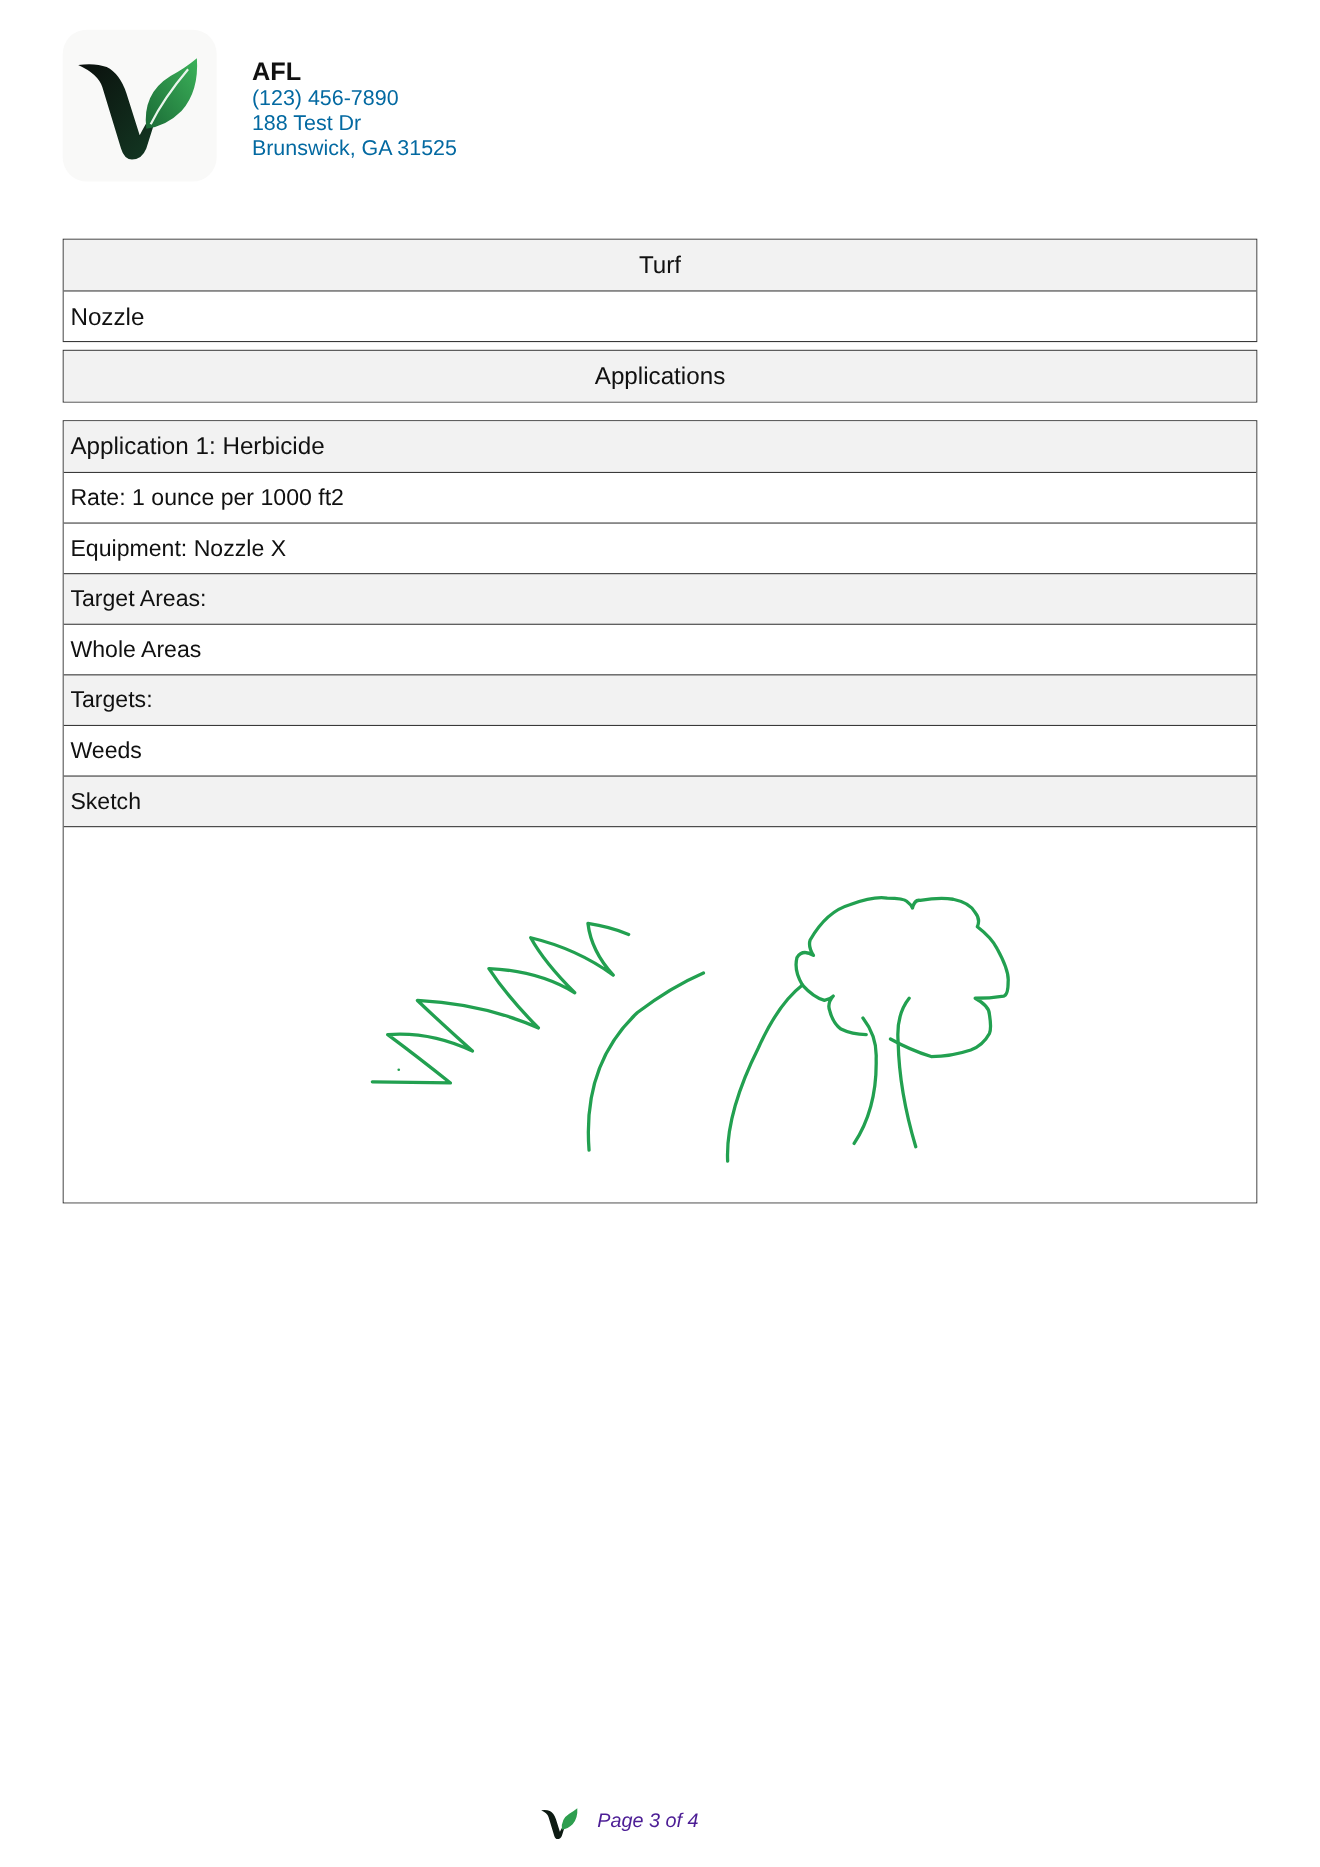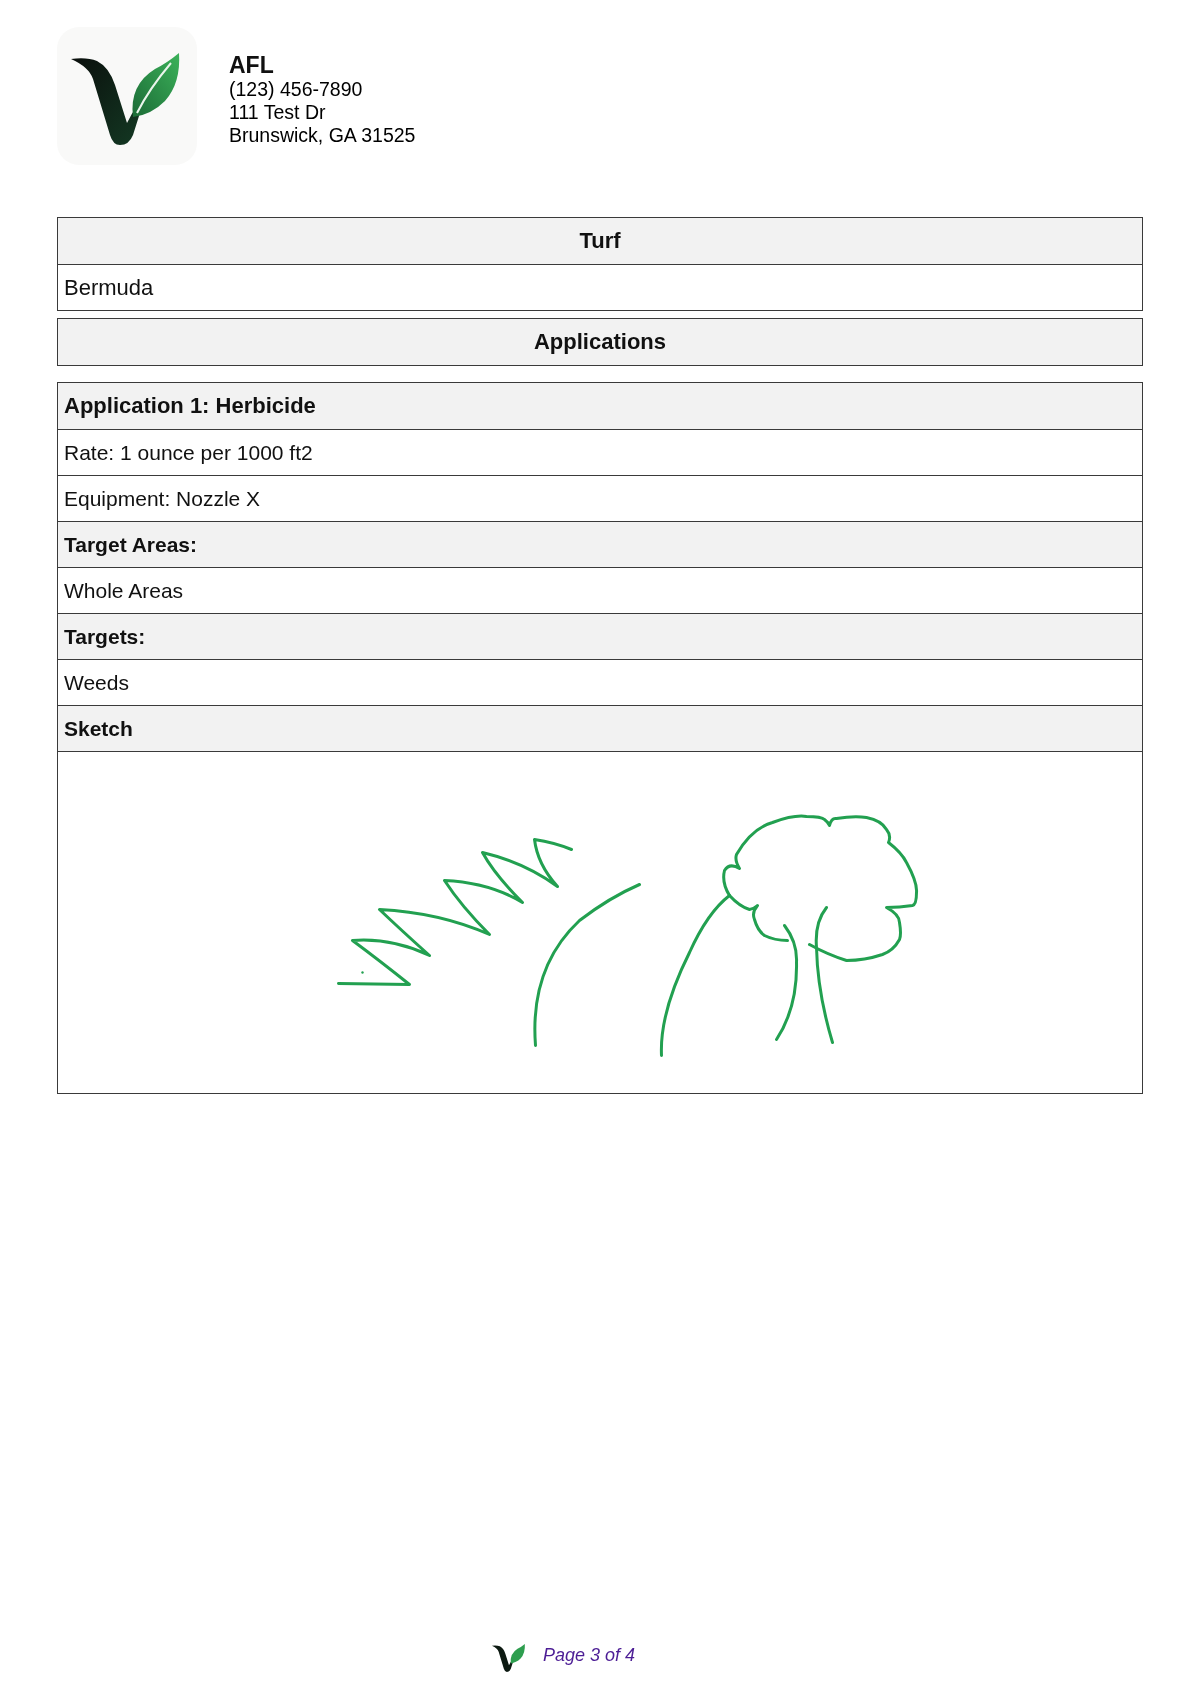--- a/index.html
+++ b/index.html
@@ -29,41 +29,41 @@
     }
     .company .name {
       font-weight: bold;
       font-size: 23px;
       line-height: 26px;
       margin-bottom: 0px;
     }
     .company .line {
       font-size: 19.5px;
       line-height: 23px;
-      color: #000000;
+      color: #0369a1;
     }
 
     
     .tbl {
       position: absolute;
       left: 57px;
       width: 1086px;
       border: 1.5px solid #3a3a3a;
     }
     .row {
       height: 46px;
       border-top: 1.5px solid #3a3a3a;
       display: flex;
       align-items: center;
       padding-left: 6px;
       font-size: 22px;
       background: #ffffff;
     }
     .row:first-child { border-top: none; }
-    .row.head { background: #f2f2f2; font-weight: bold; }
+    .row.head { background: #f2f2f2; font-weight: normal; }
     .row.center { justify-content: center; padding-left: 0; }
     .row.sub { font-size: 21px; }
 
     .tbl-turf { top: 217px; }
     .tbl-apps { top: 318px; }
     .tbl-app1 { top: 382px; }
 
     .sketch-cell {
       height: 342px;
       border-top: 1.5px solid #3a3a3a;
@@ -110,27 +110,27 @@
       </defs>
       <path d="M14 32 Q30 30 40 34 Q52 40 58 58 L70 96 Q80 76 88 70 L76 108 Q72 118 63 118 Q56 118 53 108 L36 52 Q32 40 14 32 Z" fill="url(#vgrad)"></path>
       <path d="M76 90 Q72 58 98 42 Q110 36 122 26 Q124 56 108 74 Q94 88 76 90 Z" fill="url(#leafgrad)"></path>
       <path d="M80 86 Q92 62 114 36" stroke="#eaf5ec" stroke-width="2" fill="none"></path>
     </svg>
   </div>
 
   <div class="company">
     <div class="name">AFL</div>
     <div class="line">(123) 456-7890</div>
-    <div class="line">111 Test Dr</div>
+    <div class="line">188 Test Dr</div>
     <div class="line">Brunswick, GA 31525</div>
   </div>
 
   <div class="tbl tbl-turf">
     <div class="row head center">Turf</div>
-    <div class="row">Bermuda</div>
+    <div class="row">Nozzle</div>
   </div>
 
   <div class="tbl tbl-apps">
     <div class="row head center">Applications</div>
   </div>
 
   <div class="tbl tbl-app1">
     <div class="row head">Application 1: Herbicide</div>
     <div class="row sub">Rate: 1 ounce per 1000 ft2</div>
     <div class="row sub">Equipment: Nozzle X</div>

